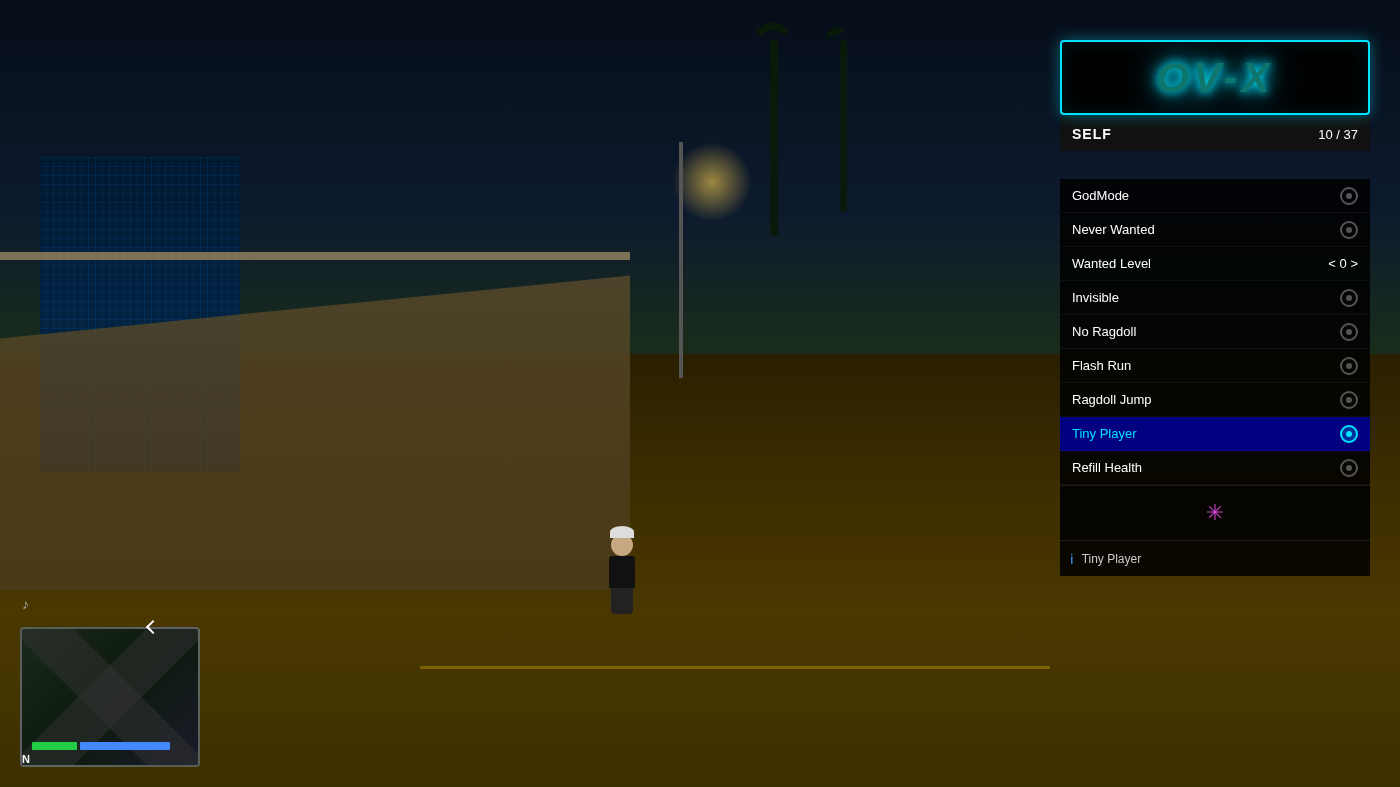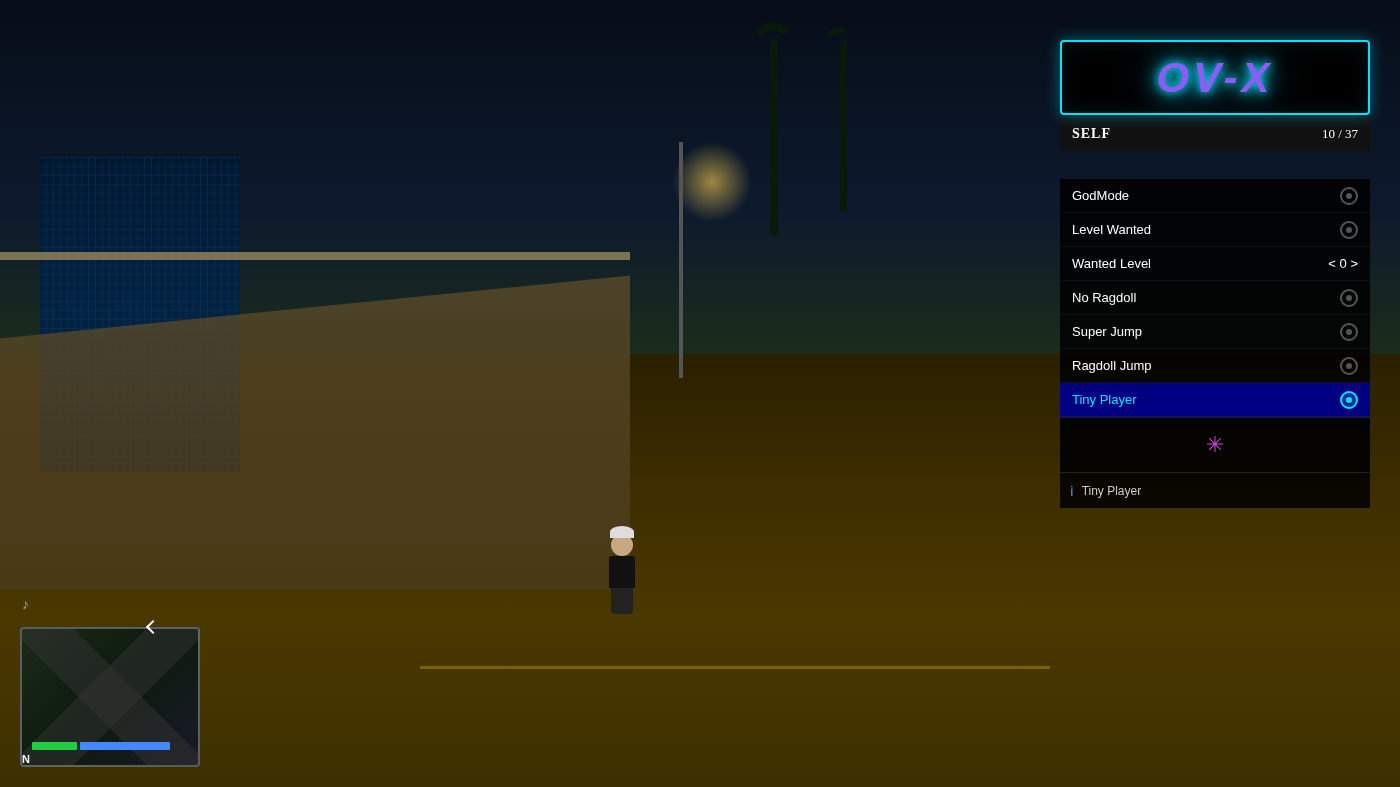--- a/index.html
+++ b/index.html
@@ -186,36 +186,35 @@
       position: relative;
       overflow: hidden;
       box-shadow: 0 0 15px rgba(0, 229, 255, 0.4), inset 0 0 20px rgba(0,229,255,0.1);
     }
 
     .menu-logo-text {
       font-size: 42px;
       font-weight: 900;
       font-style: italic;
       letter-spacing: 4px;
-      color: #8b5cf6;
+      color: #0f766e;
       text-shadow: 0 0 10px #00e5ff, 0 0 20px #00e5ff, 0 0 40px #0099cc;
       font-family: 'Arial Black', sans-serif;
     }
 
     
     .menu-header {
       width: 100%;
       height: 34px;
       background: #111;
       display: flex;
       align-items: center;
       justify-content: space-between;
       padding: 12px 12px;
       margin-bottom: 1px;
-      font-family: Liberation Serif, serif;
     }
 
     .menu-header-category {
       color: #fff;
       font-size: 14px;
       font-weight: bold;
       letter-spacing: 1px;
     }
 
     .menu-header-count {
@@ -414,61 +413,71 @@
       <div class="menu-item-value">
         <div class="toggle-icon">
           <svg viewBox="0 0 10 10" fill="none">
               <circle cx="5" cy="5" r="3" fill="#555"></circle>
             </svg>
         </div>
       </div>
     </div>
 
     <div class="menu-item">
-      <span class="menu-item-label">Level Wanted</span>
+      <span class="menu-item-label">Never Wanted</span>
       <div class="menu-item-value">
         <div class="toggle-icon">
           <svg viewBox="0 0 10 10" fill="none">
               <circle cx="5" cy="5" r="3" fill="#555"></circle>
             </svg>
         </div>
       </div>
     </div>
 
     <div class="menu-item">
       <span class="menu-item-label">Wanted Level</span>
       <div class="menu-item-value">
         <span class="wanted-value">&lt; 0 &gt;</span>
       </div>
     </div>
 
+    <div class="menu-item">
+      <span class="menu-item-label">Invisible</span>
+      <div class="menu-item-value">
+        <div class="toggle-icon">
+          <svg viewBox="0 0 10 10" fill="none">
+              <circle cx="5" cy="5" r="3" fill="#555"></circle>
+            </svg>
+        </div>
+      </div>
+    </div>
 
     <div class="menu-item">
       <span class="menu-item-label">No Ragdoll</span>
       <div class="menu-item-value">
         <div class="toggle-icon">
           <svg viewBox="0 0 10 10" fill="none">
               <circle cx="5" cy="5" r="3" fill="#555"></circle>
             </svg>
         </div>
       </div>
     </div>
 
 
-
-    <div class="menu-item">
-      <span class="menu-item-label">Super Jump</span>
-      <div class="menu-item-value">
-        <div class="toggle-icon">
-          <svg viewBox="0 0 10 10" fill="none">
-              <circle cx="5" cy="5" r="3" fill="#555"></circle>
-            </svg>
-        </div>
-      </div>
-    </div>
+    <div class="menu-item">
+      <span class="menu-item-label">Flash Run</span>
+      <div class="menu-item-value">
+        <div class="toggle-icon">
+          <svg viewBox="0 0 10 10" fill="none">
+              <circle cx="5" cy="5" r="3" fill="#555"></circle>
+            </svg>
+        </div>
+      </div>
+    </div>
+
 
     <div class="menu-item">
       <span class="menu-item-label">Ragdoll Jump</span>
       <div class="menu-item-value">
         <div class="toggle-icon">
           <svg viewBox="0 0 10 10" fill="none">
               <circle cx="5" cy="5" r="3" fill="#555"></circle>
             </svg>
         </div>
       </div>
@@ -478,20 +487,30 @@
       <span class="menu-item-label">Tiny Player</span>
       <div class="menu-item-value">
         <div class="toggle-icon active-blue">
           <svg viewBox="0 0 10 10" fill="none">
               <circle cx="5" cy="5" r="3" fill="#00e5ff"></circle>
             </svg>
         </div>
       </div>
     </div>
 
+    <div class="menu-item">
+      <span class="menu-item-label">Refill Health</span>
+      <div class="menu-item-value">
+        <div class="toggle-icon">
+          <svg viewBox="0 0 10 10" fill="none">
+              <circle cx="5" cy="5" r="3" fill="#555"></circle>
+            </svg>
+        </div>
+      </div>
+    </div>
 
   </div>
 
   <div class="menu-preview">
     <span class="preview-icon">✳</span>
   </div>
 
   <div class="menu-description">
     <span class="desc-icon">ℹ</span>
     <span class="desc-text">Tiny Player</span>

